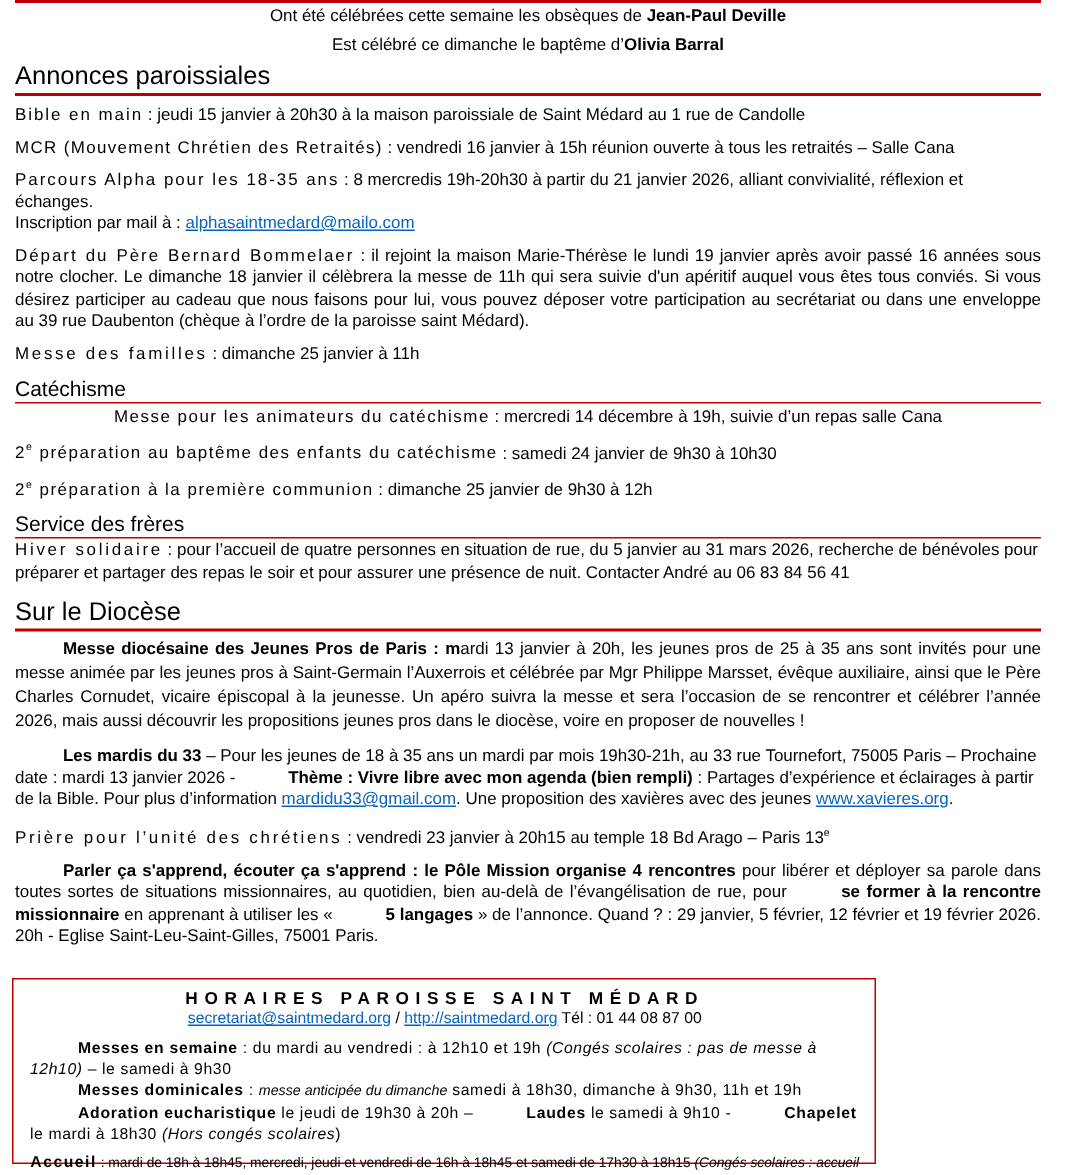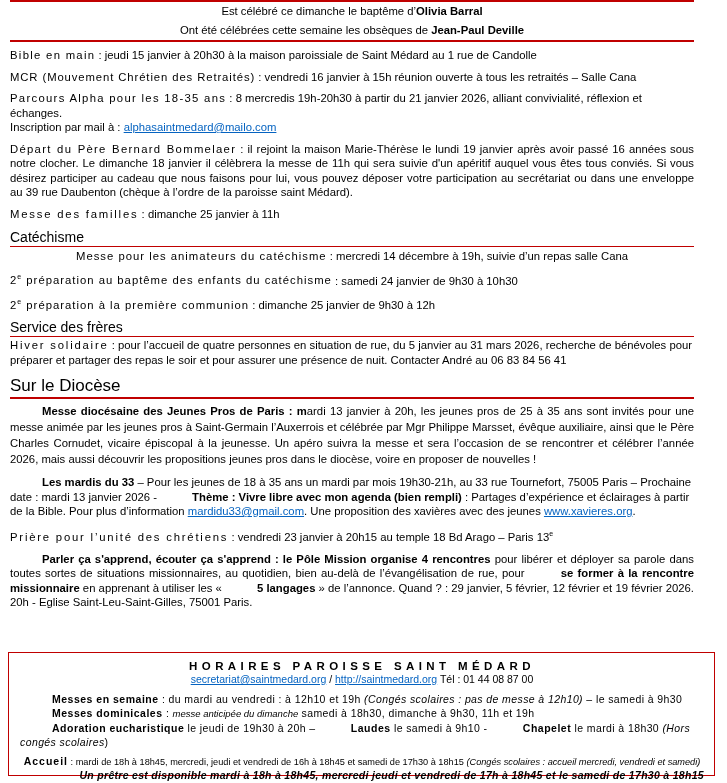--- a/index.html
+++ b/index.html
@@ -15,46 +15,47 @@
     .carnet-line { text-align: center; font-size: 11.3px; line-height: 19px; }
     .carnet-line b { font-weight: bold; }
     .h1 { font-size: 17px; line-height: 22px; height: 22px; margin-top: 0px; }
     .h2 { font-size: 14px; line-height: 18px; height: 18px; }
     p.item { line-height: 14.5px; margin: 0; }
     .sp { letter-spacing: 1.3px; font-weight: normal; }
     .b { font-weight: bold; padding-left: 32px; }
     a { color: #0563c1; text-decoration: underline; }
     .just { text-align: justify; }
     .box {
-      position: absolute; left: 8px; top: 652px; width: 707px; height: 124px;
+      position: absolute; left: 8px; top: 652px; width: 576px; height: 124px;
       border: 1px solid #c00000; padding: 6px 10px 0 11px;
     }
     .box-title { text-align: center; font-weight: bold; letter-spacing: 4.4px; font-size: 11.5px; line-height: 14px; }
     .box-contact { text-align: center; font-size: 10.5px; line-height: 13px; }
     .box-line { font-size: 10.5px; line-height: 14px; letter-spacing: 0.4px; }
     .box-line .b { letter-spacing: 0.5px; }
     .small-i { font-style: italic; font-size: 9.5px; letter-spacing: 0; }
     .i { font-style: italic; }
     .accueil { text-align: center; font-size: 9.2px; line-height: 14px; }
     .accueil .lab { font-weight: bold; font-size: 10.5px; letter-spacing: 1px; }
     .pretre { text-align: right; font-style: italic; font-weight: bold; font-size: 10.5px; line-height: 13px; letter-spacing: 0.3px; }
   </style>
 </head>
 <body>
 
 <div class="wrap">
 
   <div class="rule-thick"></div>
   <div class="carnet-line">
+    <span>Ont été célébrées cette semaine les obsèques de </span><b>Jean-Paul Deville</b>
+  </div>
+  <div class="carnet-line">
     <span>Est célébré ce dimanche le baptême d’</span><b>Olivia Barral</b>
   </div>
-  <div class="carnet-line">
-    <span>Ont été célébrées cette semaine les obsèques de </span><b>Jean-Paul Deville</b>
-  </div>
 
+  <div class="h1">Annonces paroissiales</div>
   <div class="rule-thick" style="margin-bottom:6px;"></div>
 
   <p class="item" style="margin-bottom:7px;">
     <span class="sp">Bible en main</span><span> : jeudi 15 janvier à 20h30 à la maison paroissiale de Saint Médard au 1 rue de Candolle</span>
   </p>
   <p class="item" style="margin-bottom:7px;">
     <span class="sp" style="letter-spacing:0.9px">MCR (Mouvement Chrétien des Retraités)</span><span> : vendredi 16 janvier à 15h réunion ouverte à tous les retraités – Salle Cana</span>
   </p>
   <p class="item" style="margin-bottom:7px;">
     <span class="sp">Parcours Alpha pour les 18-35 ans</span><span> : 8 mercredis 19h-20h30 à partir du 21 janvier 2026, alliant convivialité, réflexion et échanges.</span><br>

